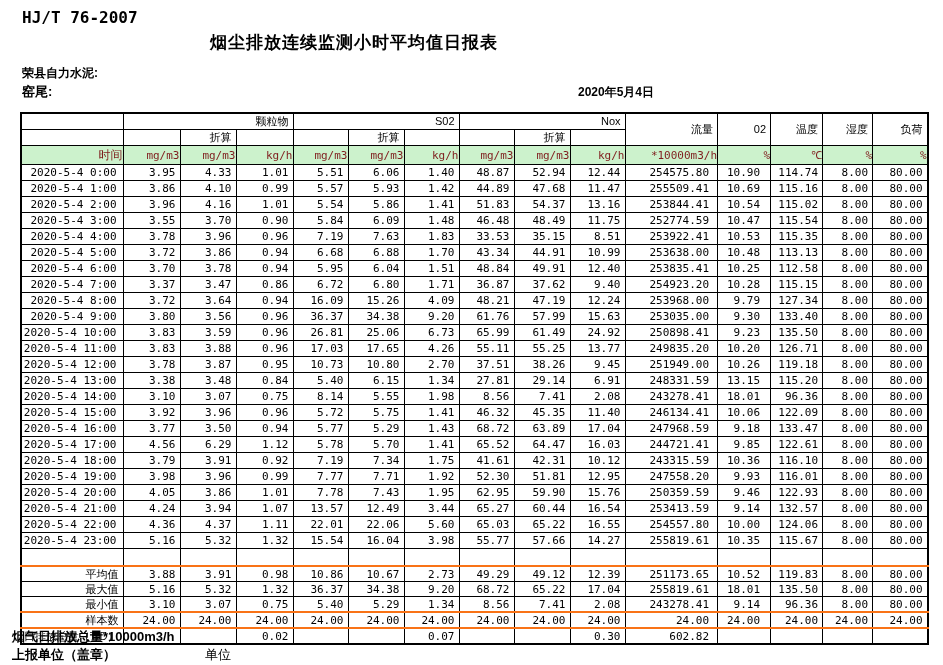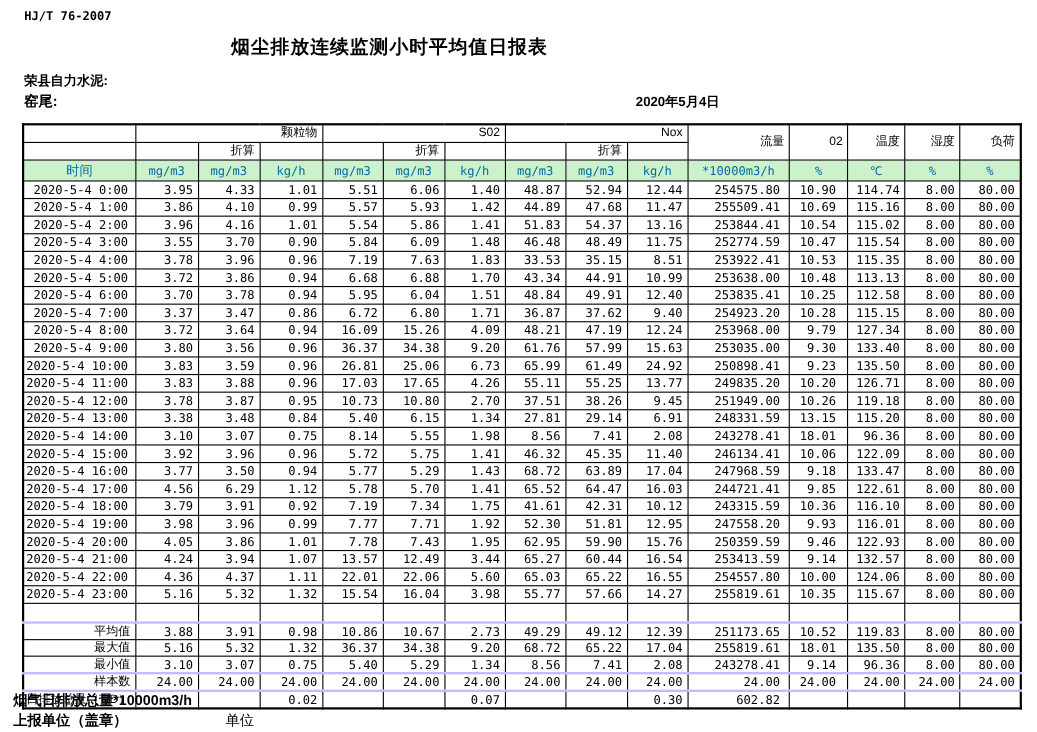--- a/index.html
+++ b/index.html
@@ -1,49 +1,49 @@
 <!DOCTYPE html>
 <html><head>
 <meta charset="utf-8">
 <style>
   html,body { margin:0; padding:0; }
   body {
     width:943px; height:665px; background:#ffffff; position:relative;
     font-family:"Liberation Sans", sans-serif; overflow:hidden;
   }
   .abs { position:absolute; white-space:nowrap;font-weight:bold; }
-  .std-no { left:22px; top:8px; font-weight:bold; font-size:11px;
+  .std-no { left:22px; top:8px; font-weight:bold; font-size:16px;
     font-family:"DejaVu Sans Mono", monospace; }
   .doc-title { left:210px; top:31px; font-weight:bold; font-size:17px; letter-spacing:1px; }
   .company { left:22px; top:65px; font-weight:bold; font-size:12px; }
   .site { left:22px; top:83px; font-weight:bold; font-size:13px; }
   .rdate { left:578px; top:84px; font-size:12px; }
 
   table.report {
     position:absolute; left:20px; top:112px;
     border-collapse:collapse; table-layout:fixed;
     border:2px solid #000;
     font-family:"DejaVu Sans Mono", monospace;
   }
   table.report td {
     border:1px solid #000; height:15px; line-height:13px; font-size:11px;
     padding:0 4px 0 0; text-align:right; white-space:nowrap; overflow:hidden;
     color:#000;
   }
   td.h { text-align:center; padding:0; font-size:12px; height:16px;
     font-family:"Liberation Sans", sans-serif; }
-  tr.grn td { background:#ccf2cc; color:#0369a1; text-align:center;
+  tr.grn td { background:#ccf2cc; color:#7f1d1d; text-align:right;
     padding:0; height:18px; font-size:11px; }
   tr.grn td.tlabel { font-size:12px; font-family:"Liberation Sans", sans-serif; }
   tbody td.time { padding-right:6px; }
   tbody td:nth-child(11) { padding-right:8px;padding-left:24px; }
   tbody td:nth-child(12) { padding-right:10px;margin-left:12px; }
   tr.spacer td { height:16px; }
   tr.sum td { height:14px; }
-  tr.sum0 td, tr.sum3 td, tr.sum4 td { border-top:2px solid #c4b5fd; }
+  tr.sum0 td, tr.sum3 td, tr.sum4 td { border-top:2px solid #f97316; }
   td.sum-label { font-family:"Liberation Sans", sans-serif; font-size:12px; padding-right:3px; }
   td.total-label { font-family:"Liberation Sans", sans-serif; font-size:12px;
     text-align:left; overflow:visible; text-indent:-17px; padding:0; }
   .foot1 { left:12px; top:628px; font-weight:bold; font-size:13px; }
   .foot2 { left:12px; top:646px; font-weight:bold; font-size:13px;text-align:center; }
   .foot3 { left:205px; top:646px; font-weight:normal; font-size:13px; }
 </style>
 </head>
 <body>
 

